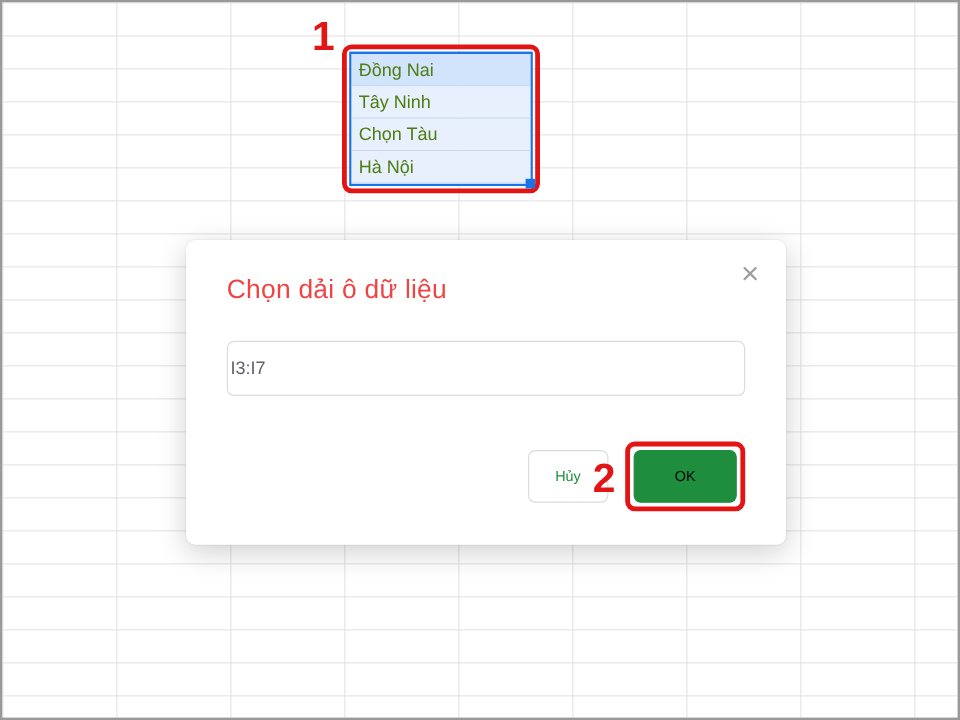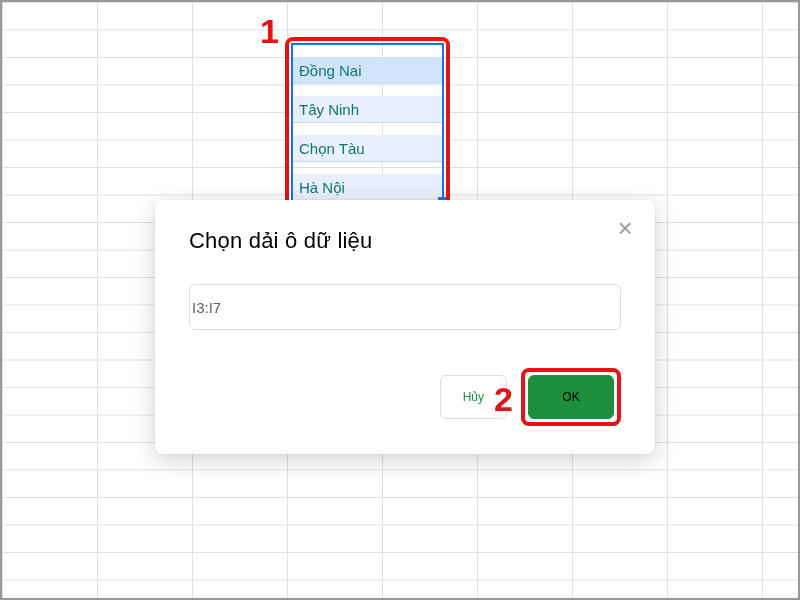--- a/index.html
+++ b/index.html
@@ -34,24 +34,23 @@
     }
     .selection {
       border: 2px solid #1a73e8;
       position: relative;
     }
     .cell-row {
       height: 27px;
       line-height: 27px;
       padding: 0 6px;
       font-size: 15px;
-      color: #0f766e;
+      color: #4d7c0f;
       background: #e8f0fe;
       border-bottom: 1px solid #c8d7ee;
-      margin-top: 12px;
     }
     .cell-row:last-child { border-bottom: none; }
     .cell-row.first { background: #d2e3fc; }
     .fill-handle {
       position: absolute;
       right: -4px;
       bottom: -4px;
       width: 8px;
       height: 8px;
       background: #1a73e8;
@@ -87,21 +86,21 @@
       align-items: center;
       justify-content: center;
       color: #9e9e9e;
       font-size: 26px;
       cursor: pointer;
       background: transparent;
       border: none;
     }
     .dialog-title {
       font-size: 22px;
-      color: #000000;
+      color: #ef4444;
       font-weight: 400;
       margin-bottom: 30px;
       letter-spacing: 0.2px;
     }
     .range-input {
       width: 100%;
       height: 46px;
       border: 1px solid #dadce0;
       border-radius: 6px;
       padding: 0 2px;

